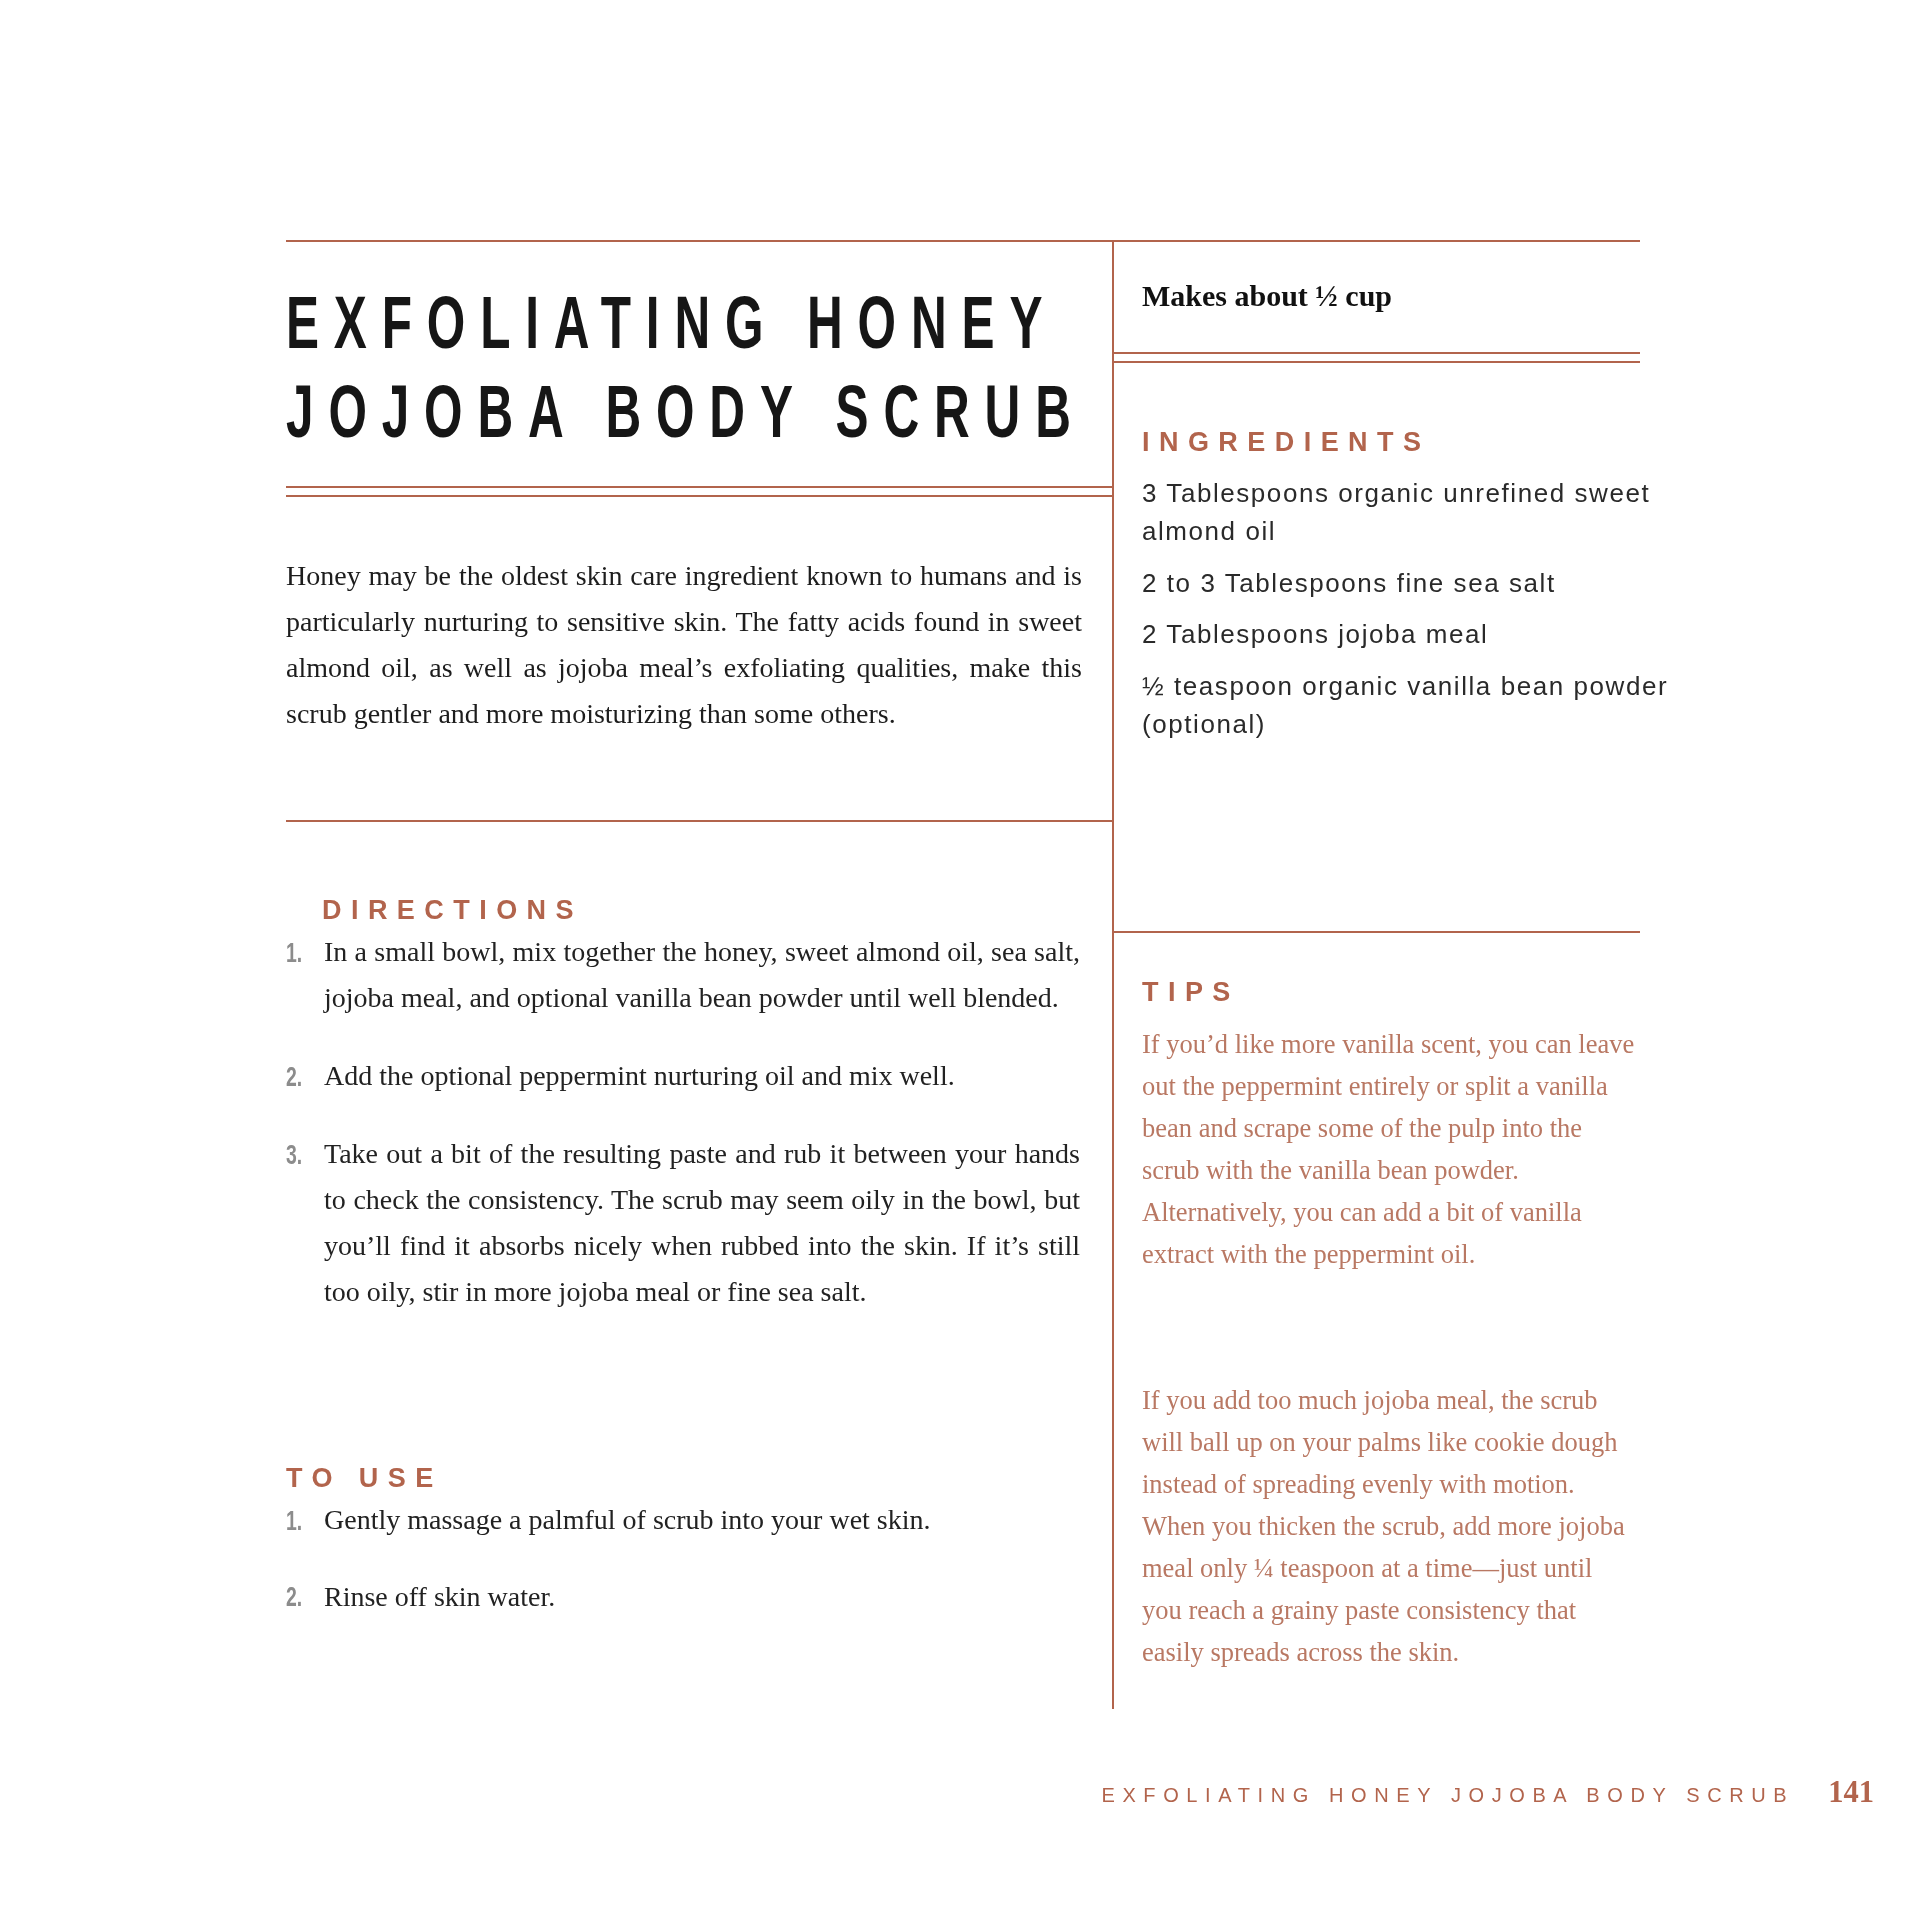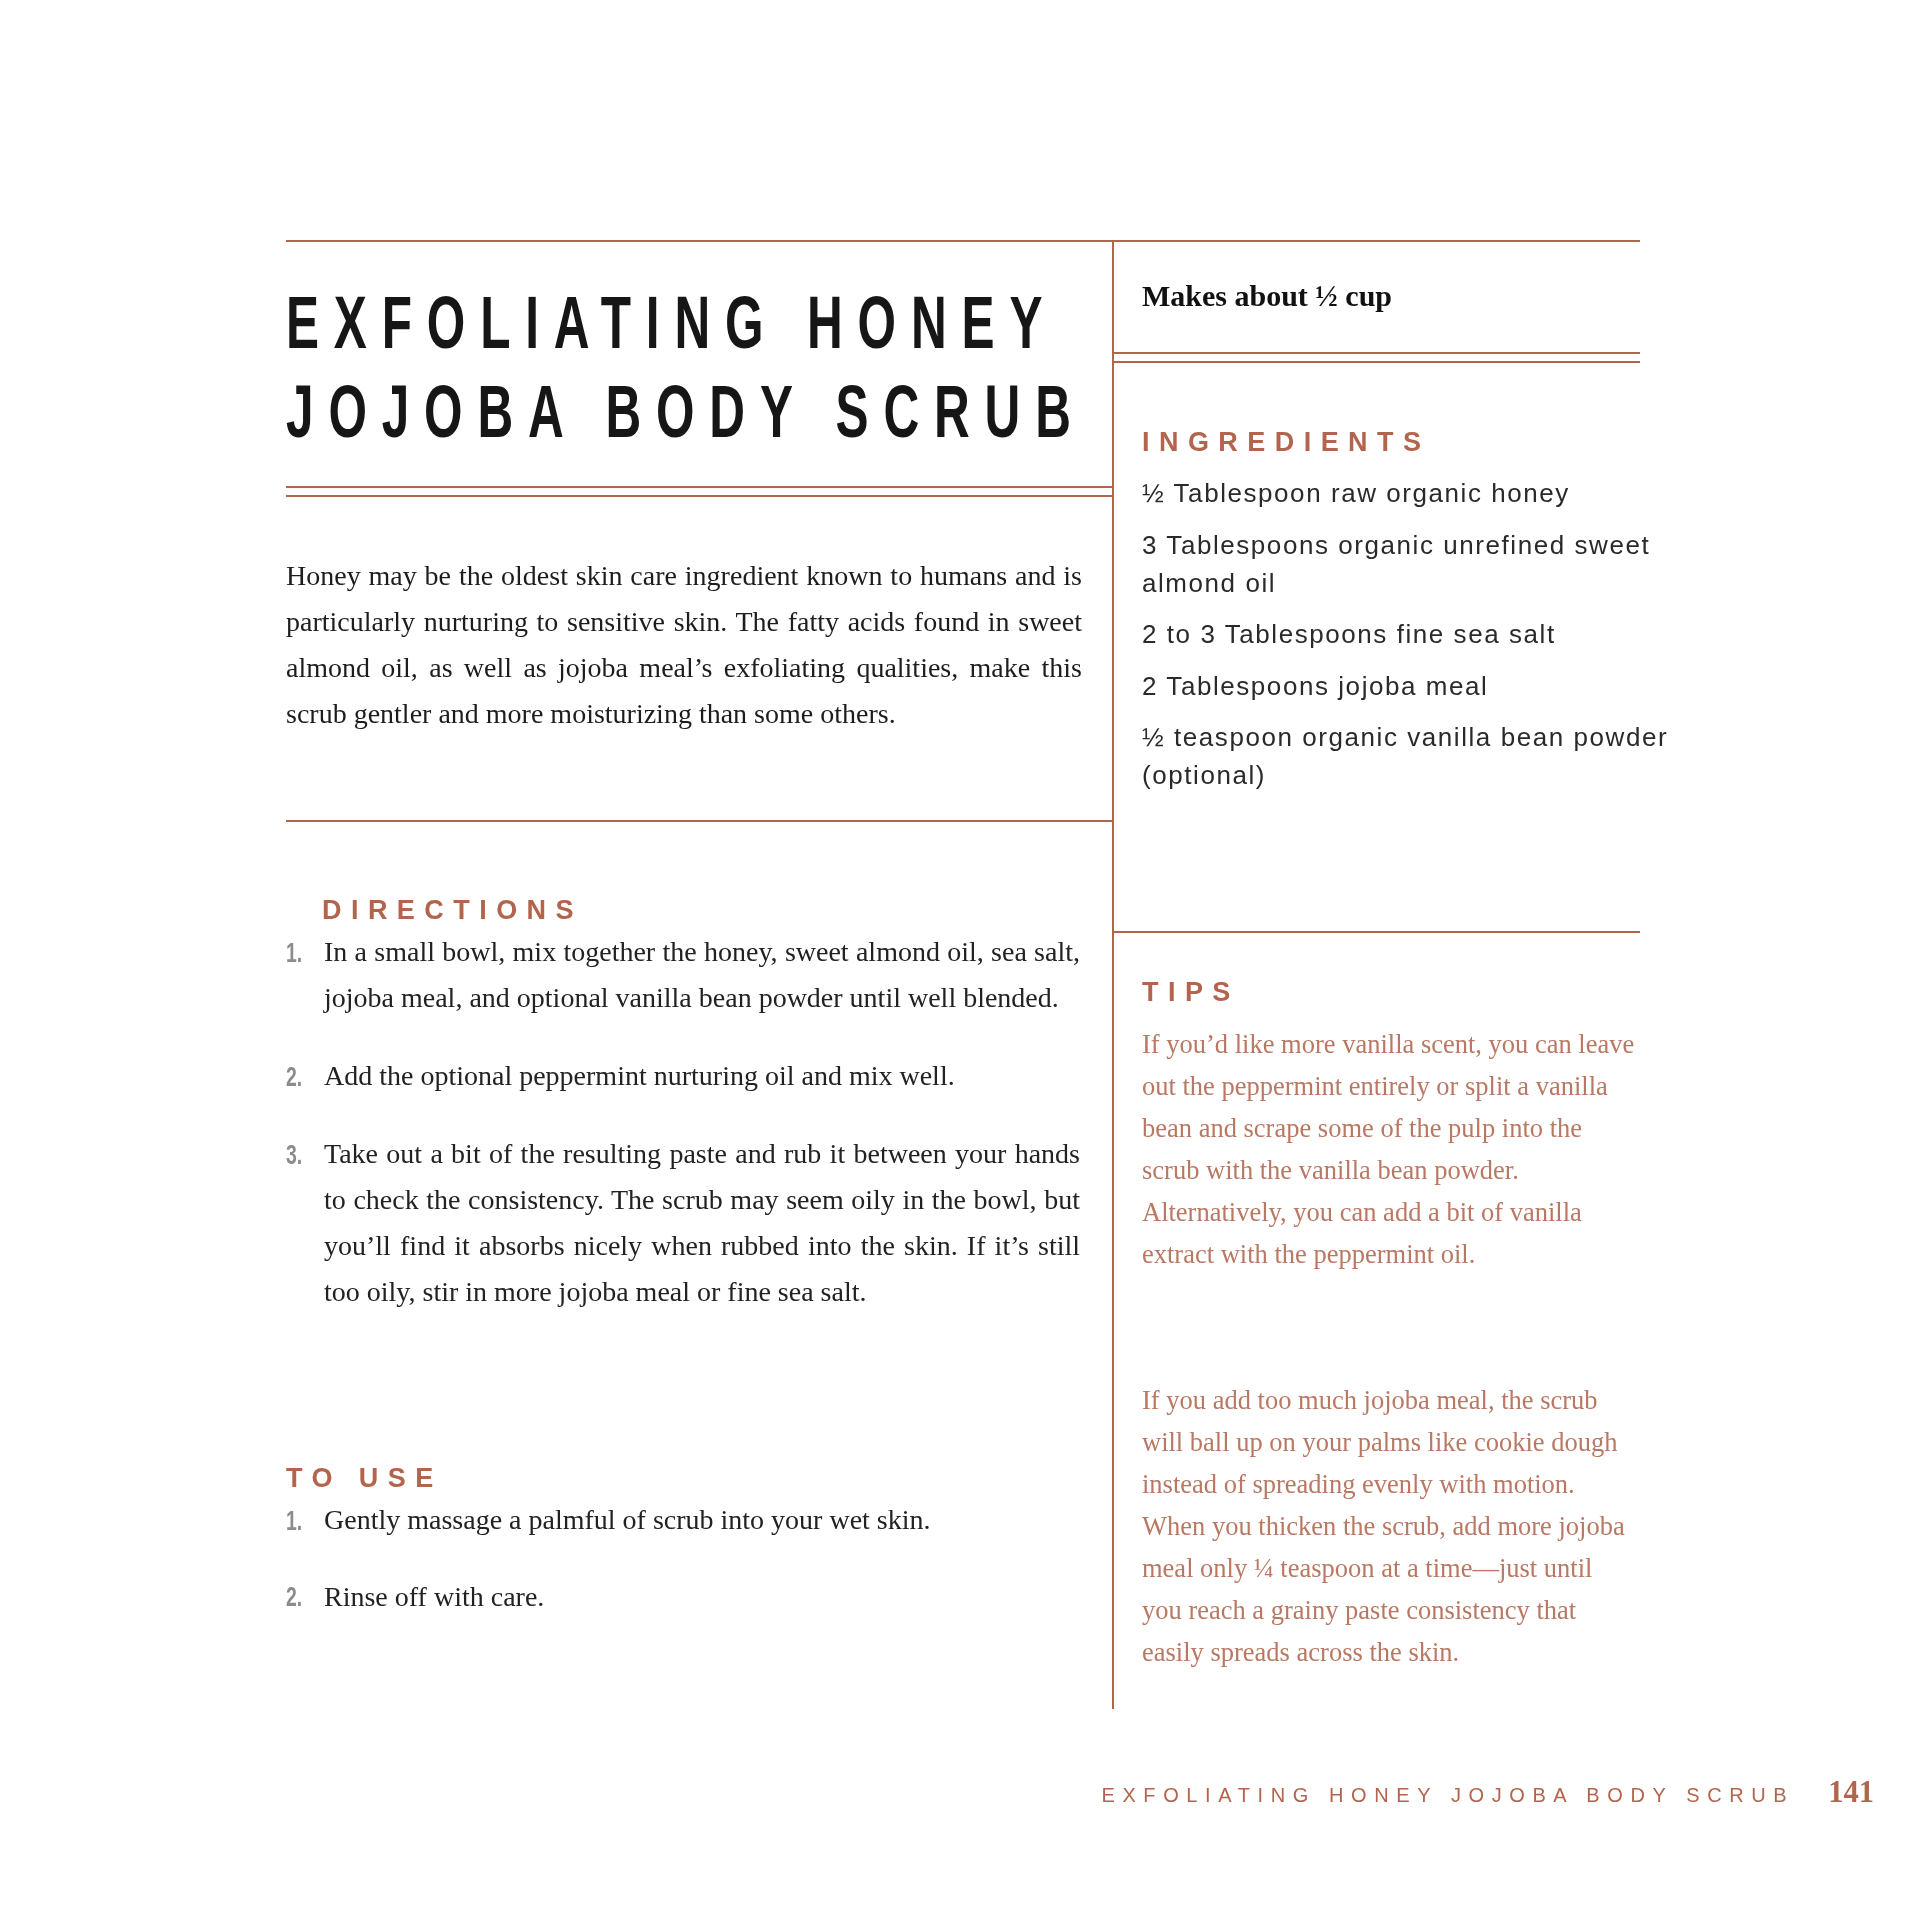--- a/index.html
+++ b/index.html
@@ -157,30 +157,29 @@
 
 <div class="abs kicker" style="left:286px;top:1463px;">TO USE</div>
 
 <ol class="abs steps" style="left:286px;top:1497px;width:794px;">
   <li style="margin-bottom:30.5px;">
     <span class="num">1.</span>
     <span>Gently massage a palmful of scrub into your wet skin.</span>
   </li>
   <li>
     <span class="num">2.</span>
-    <span>Rinse off with care.</span>
+    <span>Rinse off skin water.</span>
   </li>
 </ol>
 
 <div class="abs makes">Makes about ½ cup</div>
 
 <div class="abs kicker" style="left:1142px;top:427px;">INGREDIENTS</div>
 
 <ul class="abs ingredients" style="left:1142px;top:474px;width:610px;">
-  <li>½ Tablespoon raw organic honey</li>
   <li>3 Tablespoons organic unrefined sweet almond oil</li>
   <li>2 to 3 Tablespoons fine sea salt</li>
   <li>2 Tablespoons jojoba meal</li>
   <li>½ teaspoon organic vanilla bean powder (optional)</li>
 </ul>
 
 <div class="abs kicker" style="left:1142px;top:977px;">TIPS</div>
 
 <div class="abs tips-block" style="left:1142px;top:1023px;width:496px;">
   <p>If you’d like more vanilla scent, you can leave out the peppermint entirely or split a vanilla bean and scrape some of the pulp into the scrub with the vanilla bean powder. Alternatively, you can add a bit of vanilla extract with the peppermint oil.</p>

